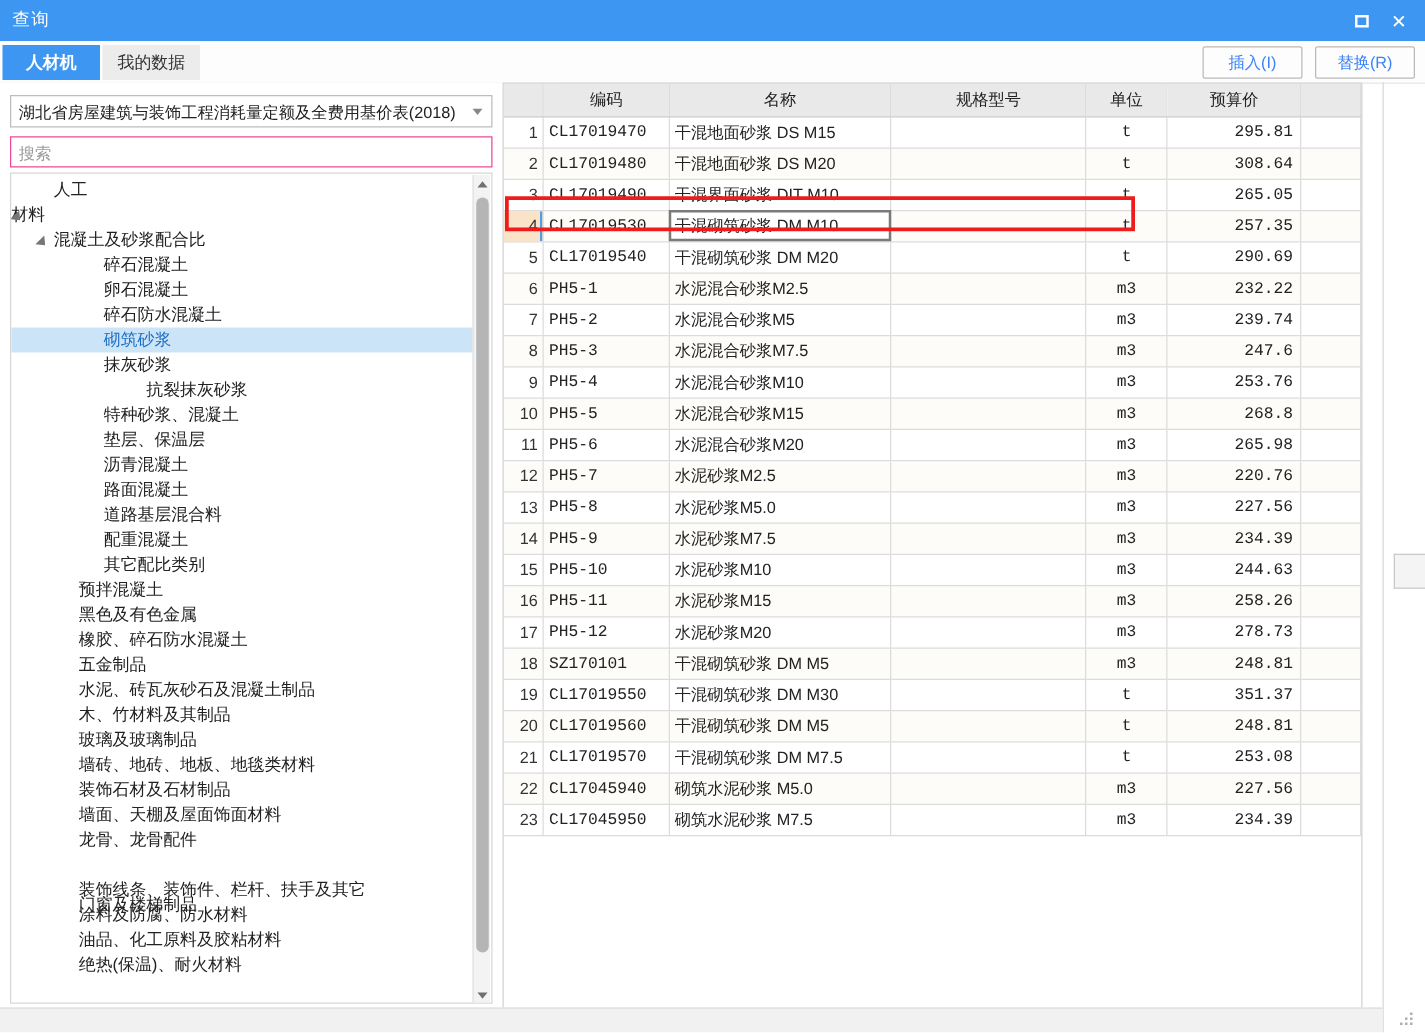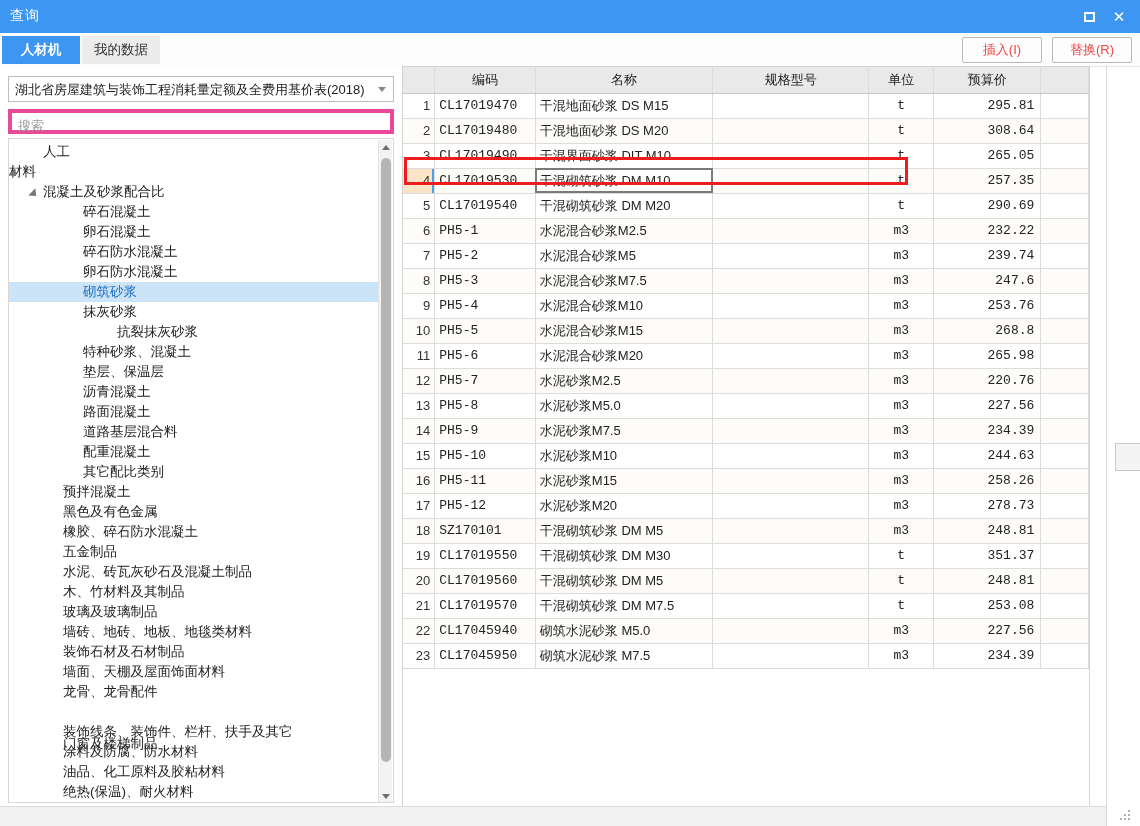--- a/index.html
+++ b/index.html
@@ -37,41 +37,41 @@
   .tab{
     height:28px;min-width:78px;padding:0 4px;display:flex;align-items:center;justify-content:center;
     font-size:13.5px;color:#333;background:#ececec;margin-right:2px;box-sizing:border-box;
   }
   .tab.active{background:#3d97f2;color:#fff;font-weight:bold;}
 
   .topbtns{position:absolute;right:8px;top:4px;display:flex;gap:10px;}
   .tbtn{
     width:80px;height:26px;line-height:24px;text-align:center;
     background:#fdfdfd;border:1px solid #b9b9b9;border-radius:2px;
-    font-size:13px;color:#ef4444;box-sizing:border-box;
+    font-size:13px;color:#3b82f6;box-sizing:border-box;
   }
 
   
   .leftpanel{
     position:absolute;left:0;top:66px;width:400px;height:760px;background:#fff;padding-left:48px;
   }
   .combo{
     position:absolute;left:8px;top:10px;width:386px;height:26px;
     border:1px solid #bdbdbd;background:#fff;box-sizing:border-box;
   }
   .combo .val{
     position:absolute;left:6px;top:4px;font-size:13px;color:#222;white-space:nowrap;
   }
   .combo .arrow{
     position:absolute;right:7px;top:10px;width:0;height:0;
     border-left:4px solid transparent;border-right:4px solid transparent;border-top:5px solid #888;
   }
   .searchbox{
     position:absolute;left:8px;top:43px;width:386px;height:25px;
-    border:4px solid #ec4899;background:#fff;box-sizing:border-box;
+    border:1px solid #ec4899;background:#fff;box-sizing:border-box;
   }
   .searchbox .ph{position:absolute;left:6px;top:4px;font-size:13px;color:#9a9a9a;}
 
   .treewrap{
     position:absolute;left:8px;top:72px;width:386px;height:665px;
     border:1px solid #d7d7d7;background:#fff;box-sizing:border-box;overflow:hidden;
   }
   .tree{position:absolute;left:0;top:3px;width:370px;}
   .tnode{
     position:relative;height:20px;line-height:20px;font-size:13.5px;color:#222;
@@ -215,21 +215,20 @@
           <div class="tnode"><span class="lbl" style="margin-left: 34px;">人工</span></div>
           <div class="tnode"><span class="tw" style="left: -2px;">
               <i></i>
             </span><span class="lbl" style="">材料</span></div>
           <div class="tnode"><span class="tw" style="left: 18px;">
               <i></i>
             </span><span class="lbl" style="margin-left: 34px;">混凝土及砂浆配合比</span></div>
           <div class="tnode"><span class="lbl" style="margin-left: 74px;">碎石混凝土</span></div>
           <div class="tnode"><span class="lbl" style="margin-left: 74px;">卵石混凝土</span></div>
           <div class="tnode"><span class="lbl" style="margin-left: 74px;">碎石防水混凝土</span></div>
-          <div class="tnode"><span class="lbl" style="margin-left: 74px;">卵石防水混凝土</span></div>
           <div class="tnode sel"><span class="lbl" style="margin-left: 74px;">砌筑砂浆</span></div>
           <div class="tnode"><span class="lbl" style="margin-left: 74px;">抹灰砂浆</span></div>
           <div class="tnode"><span class="lbl" style="margin-left: 108px;">抗裂抹灰砂浆</span></div>
           <div class="tnode"><span class="lbl" style="margin-left: 74px;">特种砂浆、混凝土</span></div>
           <div class="tnode"><span class="lbl" style="margin-left: 74px;">垫层、保温层</span></div>
           <div class="tnode"><span class="lbl" style="margin-left: 74px;">沥青混凝土</span></div>
           <div class="tnode"><span class="lbl" style="margin-left: 74px;">路面混凝土</span></div>
           <div class="tnode"><span class="lbl" style="margin-left: 74px;">道路基层混合料</span></div>
           <div class="tnode"><span class="lbl" style="margin-left: 74px;">配重混凝土</span></div>
           <div class="tnode"><span class="lbl" style="margin-left: 74px;">其它配比类别</span></div>

